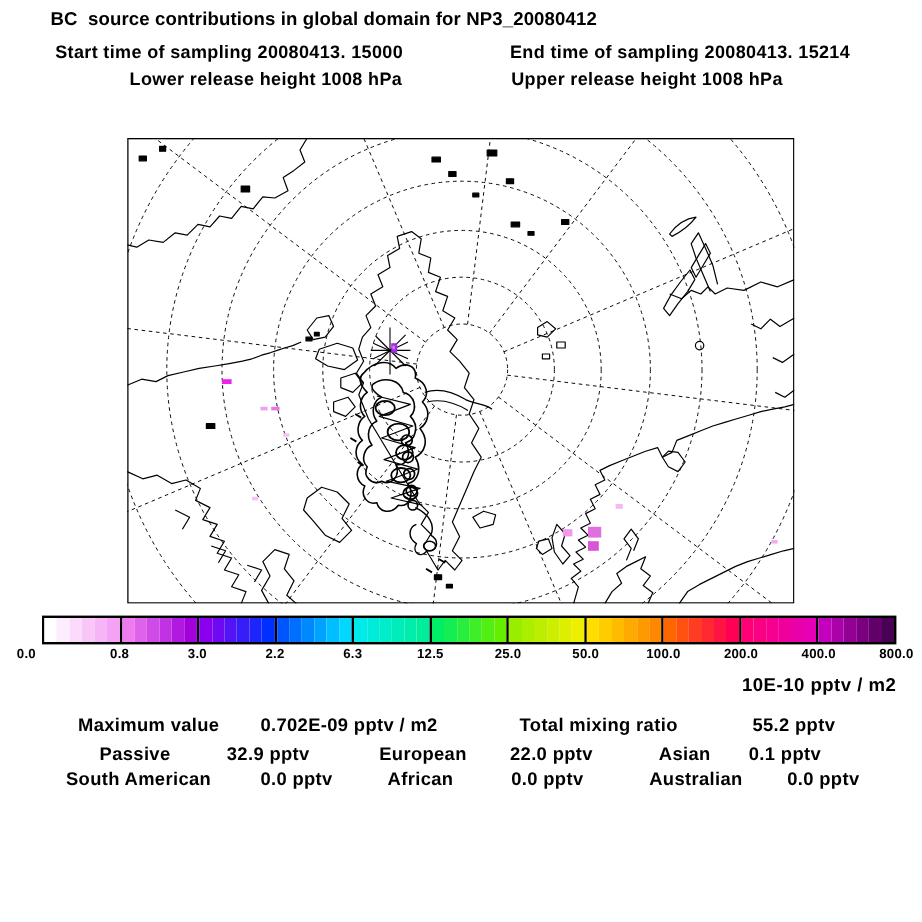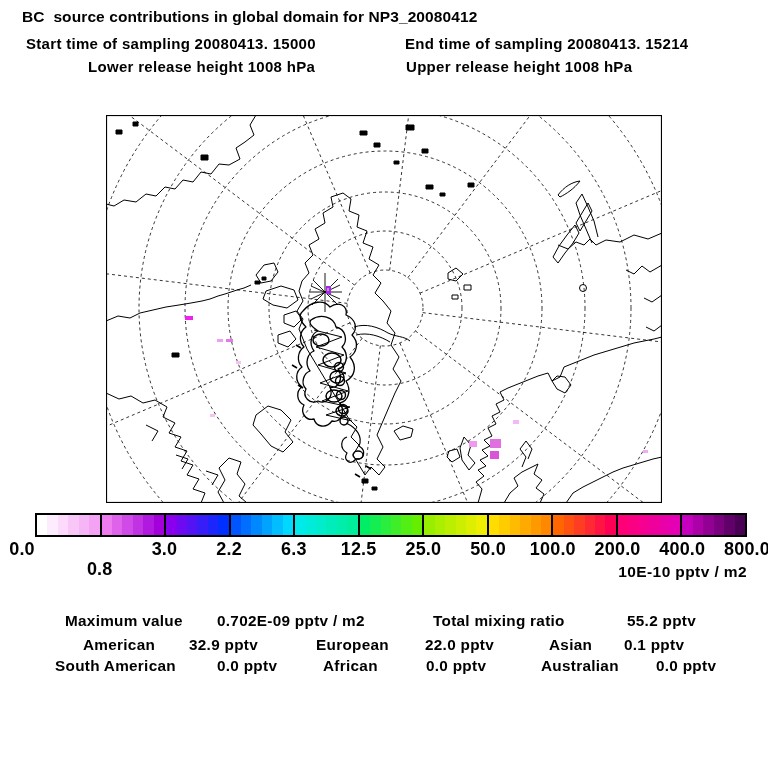--- a/index.html
+++ b/index.html
@@ -1,36 +1,36 @@
 <!DOCTYPE html>
 <html><head>
 <meta charset="utf-8">
 <style>
   html,body{margin:0;padding:0;background:#fff;}
   .page{position:relative;width:768px;height:768px;background:#ffffff;overflow:hidden;
         font-family:"Liberation Sans",sans-serif;color:#000;}
-  .abs{position:absolute;white-space:pre;font-weight:700;}
+  .abs{position:absolute;white-space:pre;font-weight:700;margin-left:20px;}
   .hdr-title{left:22px;top:8px;font-size:15.5px;letter-spacing:0.1px;}
   .l2a{left:26px;top:35px;font-size:15px;letter-spacing:0.3px;}
   .l2b{left:405px;top:35px;font-size:15px;letter-spacing:0.3px;}
   .l3a{left:88px;top:58px;font-size:15px;letter-spacing:0.3px;}
   .l3b{left:406px;top:58px;font-size:15px;letter-spacing:0.3px;}
   .l4 {left:146px;top:81px;font-size:15px;letter-spacing:0.4px;}
   .map-wrap{position:absolute;left:106px;top:115px;width:556px;height:388px;}
   .cbar{position:absolute;left:35px;top:513px;width:712px;height:24px;box-sizing:border-box;
         border:2px solid #000;display:flex;}
   .cb-seg{flex:1 1 0;display:flex;}
   .cb-seg + .cb-seg{border-left:2px solid #000;}
   .cb-cell{flex:1 1 0;}
   .cb-ticks{position:absolute;left:35px;top:539px;width:712px;height:18px;}
-  .cb-tick{position:absolute;top:0;transform:translateX(-50%);font-size:18px;font-weight:700;
+  .cb-tick{position:absolute;top:0;transform:translateX(-50%);font-size:11px;font-weight:700;
            letter-spacing:0.2px;white-space:pre;}
   .cb-unit{position:absolute;left:35px;top:563px;width:712px;text-align:right;
            font-size:15.5px;font-weight:700;letter-spacing:0.4px;}
-  .stats span{position:absolute;white-space:pre;font-weight:700;font-size:15.3px;letter-spacing:0.3px;margin-top:16px;}
+  .stats span{position:absolute;white-space:pre;font-weight:700;font-size:15.3px;letter-spacing:0.3px;}
   svg path, svg line, svg circle, svg ellipse{vector-effect:non-scaling-stroke;}
 </style>
 </head>
 <body>
 
 <div class="page">
 
   <span class="abs hdr-title">BC  source contributions in global domain for NP3_20080412</span>
   <span class="abs l2a">Start time of sampling 20080413. 15000</span>
   <span class="abs l2b">End time of sampling 20080413. 15214</span>
@@ -231,41 +231,41 @@
         <div class="cb-cell" style="background: rgb(196, 0, 190);"></div>
         <div class="cb-cell" style="background: rgb(172, 0, 169);"></div>
         <div class="cb-cell" style="background: rgb(147, 0, 148);"></div>
         <div class="cb-cell" style="background: rgb(123, 0, 127);"></div>
         <div class="cb-cell" style="background: rgb(98, 0, 106);"></div>
         <div class="cb-cell" style="background: rgb(74, 0, 85);"></div>
       </div>
     </div>
   <div class="cb-ticks" id="cb-ticks">
       <span class="cb-tick" style="left: -13px;">0.0</span>
-      <span class="cb-tick" style="left: 64.7273px; margin-top: 20px;">0.8</span>
+      <span class="cb-tick" style="left: 64.7273px;">0.8</span>
       <span class="cb-tick" style="left: 129.455px;">3.0</span>
       <span class="cb-tick" style="left: 194.182px;">2.2</span>
       <span class="cb-tick" style="left: 258.909px; text-align: center;">6.3</span>
       <span class="cb-tick" style="left: 323.636px;">12.5</span>
       <span class="cb-tick" style="left: 388.364px;">25.0</span>
       <span class="cb-tick" style="left: 453.091px;">50.0</span>
       <span class="cb-tick" style="left: 517.818px;">100.0</span>
       <span class="cb-tick" style="left: 582.545px;">200.0</span>
       <span class="cb-tick" style="left: 647.273px;">400.0</span>
       <span class="cb-tick" style="left: 712px;">800.0</span>
     </div>
   <div class="cb-unit">10E-10 pptv / m2</div>
 
   <div class="stats">
     <span style="left:65px;top:596px">Maximum value</span>
     <span style="left:217px;top:596px">0.702E-09 pptv / m2</span>
     <span style="left:433px;top:596px">Total mixing ratio</span>
     <span style="left:627px;top:596px">55.2 pptv</span>
 
-    <span style="left:83px;top:620px">American</span>
+    <span style="left:83px;top:620px">Passive</span>
     <span style="left:189px;top:620px">32.9 pptv</span>
     <span style="left:316px;top:620px">European</span>
     <span style="left:425px;top:620px">22.0 pptv</span>
     <span style="left:549px;top:620px">Asian</span>
     <span style="left:624px;top:620px">0.1 pptv</span>
 
     <span style="left:55px;top:641px">South American</span>
     <span style="left:217px;top:641px">0.0 pptv</span>
     <span style="left:323px;top:641px">African</span>
     <span style="left:426px;top:641px">0.0 pptv</span>

